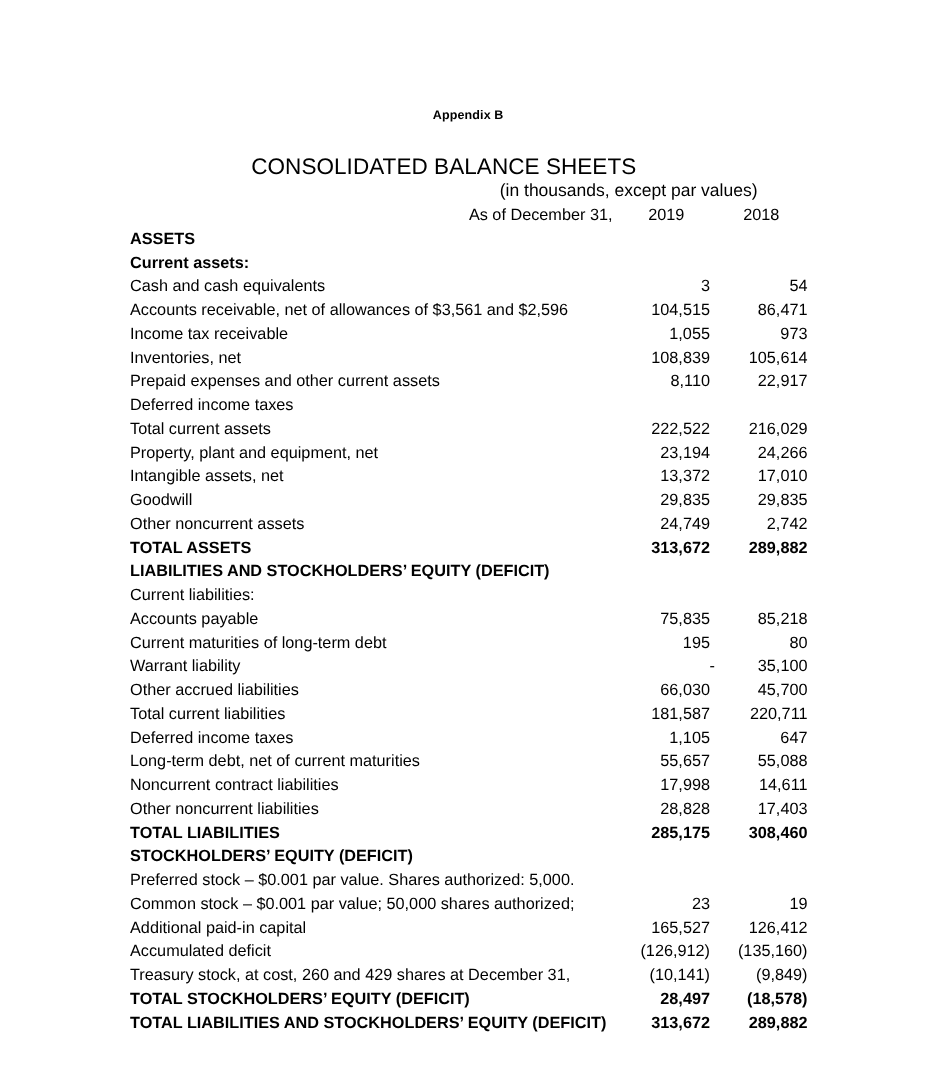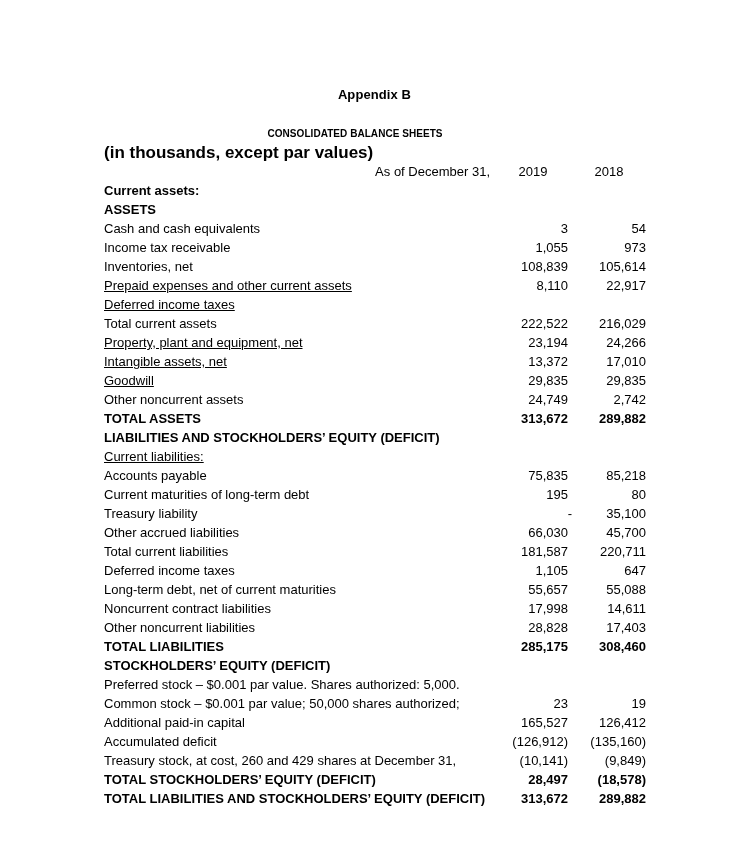--- a/index.html
+++ b/index.html
@@ -22,44 +22,44 @@
     background: #ffffff;
   }
 
   
   .appendix-title {
     position: absolute;
     top: 87px;
     left: 0;
     width: 749px;
     text-align: center;
-    font-size: 13px;
+    font-size: 10px;
     font-weight: bold;
     letter-spacing: 0.1px;
   }
 
   .sheet {
     position: absolute;
     top: 124px;
     left: 104px;
     width: 542px;
   }
 
   .doc-title {
     text-align: center;
-    font-size: 10px;
-    font-weight: bold;
+    font-size: 18px;
+    font-weight: normal;
     letter-spacing: 0.05px;
     line-height: 19px;
     padding-right: 40px;
   }
   .doc-subtitle {
-    text-align: left;
-    font-size: 17px;
-    font-weight: bold;
+    text-align: right;
+    font-size: 14px;
+    font-weight: normal;
     line-height: 19px;
     padding-right: 40px;
   }
 
   
   table.bs {
     border-collapse: collapse;
     width: 542px;
     table-layout: fixed;
     font-size: 13px;
@@ -92,21 +92,21 @@
     text-align: right;
     font-weight: normal;
     padding-right: 8px;
   }
   tr.head-row td.num {
     font-weight: normal;
     text-align: center;
   }
 
   .b { font-weight: bold; }
-  .ind1 { padding-left: 3px; text-decoration: underline; }
+  .ind1 { padding-left: 3px; }
 
   td.dash {
     text-align: right;
     padding-right: 7px;
   }
 </style>
 </head>
 <body>
 
 <div class="page">
@@ -125,35 +125,40 @@
         <col class="c-y1">
         <col class="c-y2">
       </colgroup>
       <tbody>
         <tr class="head-row">
           <td class="label">As of December 31,</td>
           <td class="num y1">2019</td>
           <td class="num">2018</td>
         </tr>
       <tr>
+            <td class="label b">ASSETS</td>
+            <td class="num y1 b"></td>
+            <td class="num b"></td>
+          </tr>
+          <tr>
             <td class="label b">Current assets:</td>
             <td class="num y1 b"></td>
             <td class="num b"></td>
           </tr>
           <tr>
-            <td class="label b">ASSETS</td>
-            <td class="num y1 b"></td>
-            <td class="num b"></td>
-          </tr>
-          <tr>
             <td class="label">Cash and cash equivalents</td>
             <td class="num y1">3</td>
             <td class="num">54</td>
           </tr>
           <tr>
+            <td class="label">Accounts receivable, net of allowances of $3,561 and $2,596</td>
+            <td class="num y1">104,515</td>
+            <td class="num">86,471</td>
+          </tr>
+          <tr>
             <td class="label">Income tax receivable</td>
             <td class="num y1">1,055</td>
             <td class="num">973</td>
           </tr>
           <tr>
             <td class="label">Inventories, net</td>
             <td class="num y1">108,839</td>
             <td class="num">105,614</td>
           </tr>
           <tr>
@@ -210,21 +215,21 @@
             <td class="label">Accounts payable</td>
             <td class="num y1">75,835</td>
             <td class="num">85,218</td>
           </tr>
           <tr>
             <td class="label">Current maturities of long-term debt</td>
             <td class="num y1">195</td>
             <td class="num">80</td>
           </tr>
           <tr>
-            <td class="label">Treasury liability</td>
+            <td class="label">Warrant liability</td>
             <td class="dash">-</td>
             <td class="num">35,100</td>
           </tr>
           <tr>
             <td class="label">Other accrued liabilities</td>
             <td class="num y1">66,030</td>
             <td class="num">45,700</td>
           </tr>
           <tr>
             <td class="label">Total current liabilities</td>

